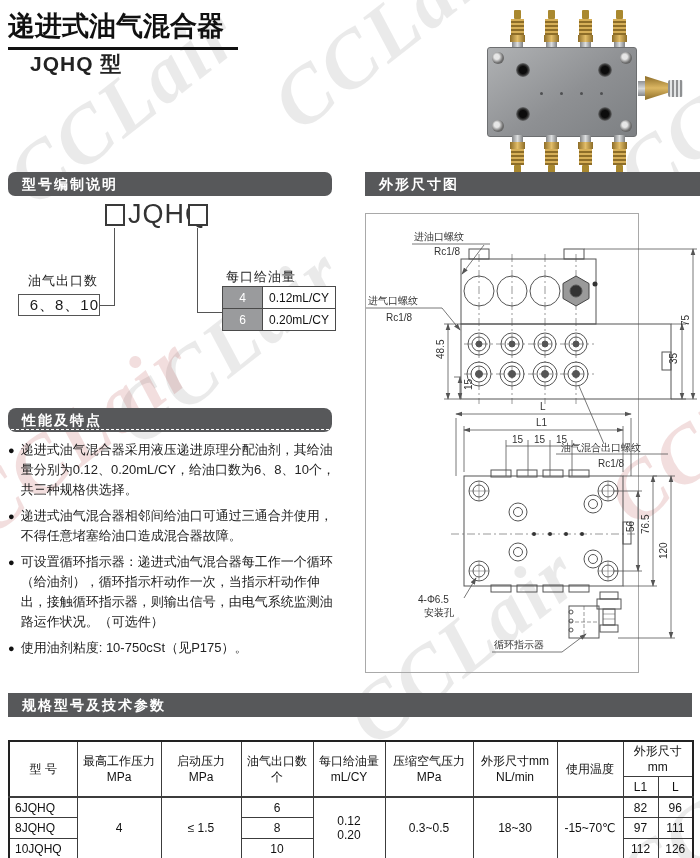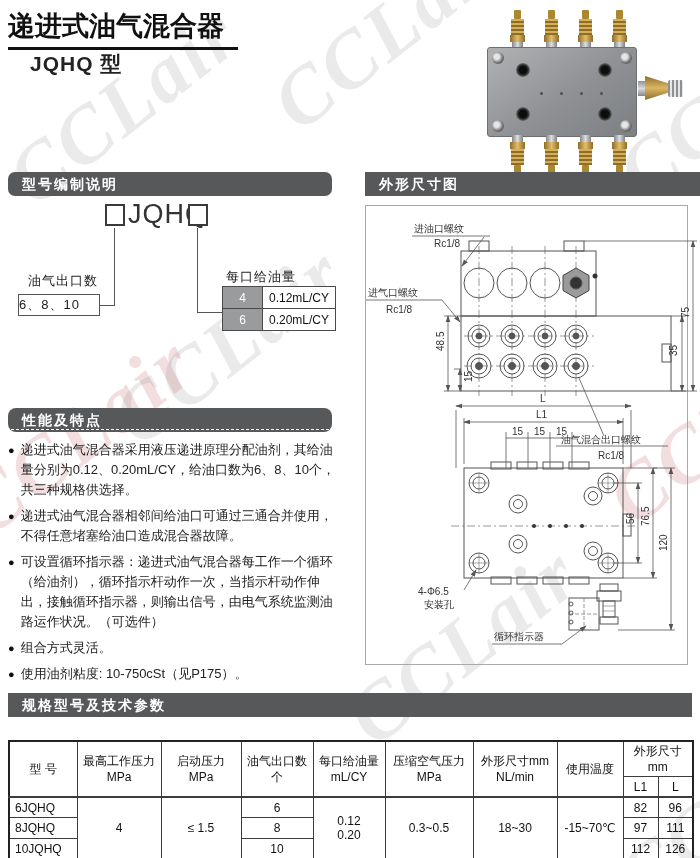--- a/index.html
+++ b/index.html
@@ -72,32 +72,32 @@
   .n-cone { width: 23px; height: 24px; background: linear-gradient(180deg, #8d6d28, #dcb763, #8d6d28);
             clip-path: polygon(0 0, 100% 30%, 100% 70%, 0 100%); }
   .n-nut  { width: 15px; height: 17px; border-radius: 2px;
             background: repeating-linear-gradient(90deg, #8e9092 0 2px, #e4e6e7 2px 4px); }
   
   .model-diagram { position: absolute; left: 0; top: 198px; width: 350px; height: 150px; z-index: 2; }
   .mbox { position: absolute; width: 20px; height: 22px; border: 2px solid #3a3a3a; background: #fff; }
   .mcode { position: absolute; left: 128px; top: 1px; font-size: 27px; color: #333; letter-spacing: 1px; }
   .dline { position: absolute; background: #555; }
   .outlet-box { position: absolute; left: 18px; top: 96px; width: 82px; height: 22px;
-    border: 1px solid #555; font-size: 13px; text-align: left; line-height: 20px; background: #fff; letter-spacing: 1px; }
+    border: 1px solid #555; font-size: 15px; text-align: right; line-height: 20px; background: #fff; letter-spacing: 1px; }
   .diagram-label { position: absolute; font-size: 13px; color: #222; letter-spacing: 1px; }
   .feed-table { position: absolute; left: 222px; top: 88px; border-collapse: collapse; }
   .feed-table td { border: 1px solid #4a4a4a; height: 22px; font-size: 12px; text-align: center; }
   .feed-table .code-cell { width: 40px; background: #9a9b9d; color: #fff; }
   .feed-table .val-cell  { width: 73px; background: #fff; color: #111; }
   
   .features-list { position: absolute; left: 8px; top: 440px; width: 333px; list-style: none; z-index: 2; }
   .features-list li { display: flex; gap: 6px; margin-bottom: 6px; font-size: 13px; line-height: 20px; color: #222; }
   .features-list li::before { content: "●"; font-size: 11px; line-height: 20px; color: #111; flex: 0 0 auto; }
   
-  .drawing-frame { position: absolute; left: 365px; top: 205px; width: 323px; height: 460px;
+  .drawing-frame { position: absolute; left: 365px; top: 213px; width: 274px; height: 460px;
     border: 1px solid #a9a9a9; z-index: 2; }
   .drawing-frame svg { display: block; }
   svg text { font-family: "Liberation Sans", "DejaVu Sans", sans-serif; font-size: 10px; fill: #333; }
   
   .spec-table { position: absolute; left: 8px; top: 740px; width: 684px; z-index: 2;
     border-collapse: collapse; table-layout: fixed; font-size: 12px; background: transparent; }
   .spec-table th, .spec-table td {
     border: 1px solid #3c3c3c; text-align: center; font-weight: normal; color: #111; padding: 1px 2px; }
   .spec-table { border: 2px solid #222; }
   .spec-table thead th { border-bottom-width: 2px; line-height: 1.35; }
@@ -221,23 +221,20 @@
 
 <ul class="features-list">
   <li>
       <span>递进式油气混合器采用液压递进原理分配油剂，其给油量分别为0.12、0.20mL/CY，给油口数为6、8、10个，共三种规格供选择。</span>
     </li>
   <li>
       <span>递进式油气混合器相邻间给油口可通过三通合并使用，不得任意堵塞给油口造成混合器故障。</span>
     </li>
   <li>
       <span>可设置循环指示器：递进式油气混合器每工作一个循环（给油剂），循环指示杆动作一次，当指示杆动作伸出，接触循环指示器，则输出信号，由电气系统监测油路运作状况。（可选件）</span>
-    </li>
-  <li>
-      <span>组合方式灵活。</span>
     </li>
   <li>
       <span>使用油剂粘度: 10-750cSt（见P175）。</span>
     </li>
 </ul>
 
 <div class="section-bar" style="left:365px; top:172px; width:389px;">外形尺寸图</div>
 
 <div class="drawing-frame">
 <svg width="333" height="458" viewBox="0 0 333 458">

